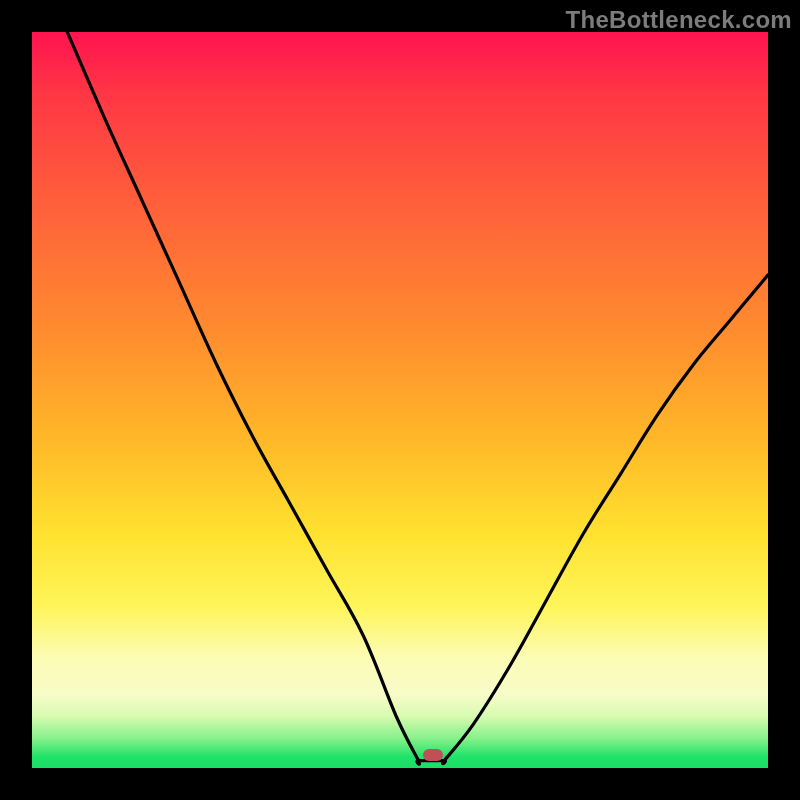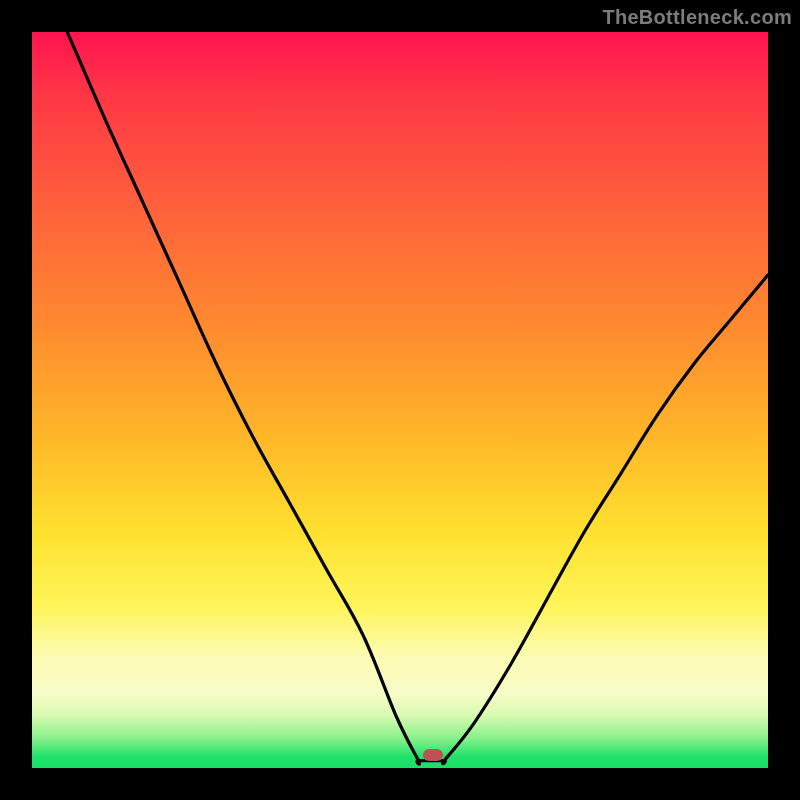--- a/index.html
+++ b/index.html
@@ -56,21 +56,21 @@
     border-radius: 6px;
     background: #c05055;
     transform: translate(-50%, -50%);
     pointer-events: none;
   }
   .watermark {
     position: absolute;
     top: 6px;
     right: 8px;
     color: #7c7c7c;
-    font-size: 20px;
+    font-size: 24px;
     font-weight: 600;
     letter-spacing: 0.3px;
     pointer-events: none;
     user-select: none;
   }
 </style>
 </head>
 <body>
 
 <div class="frame">

